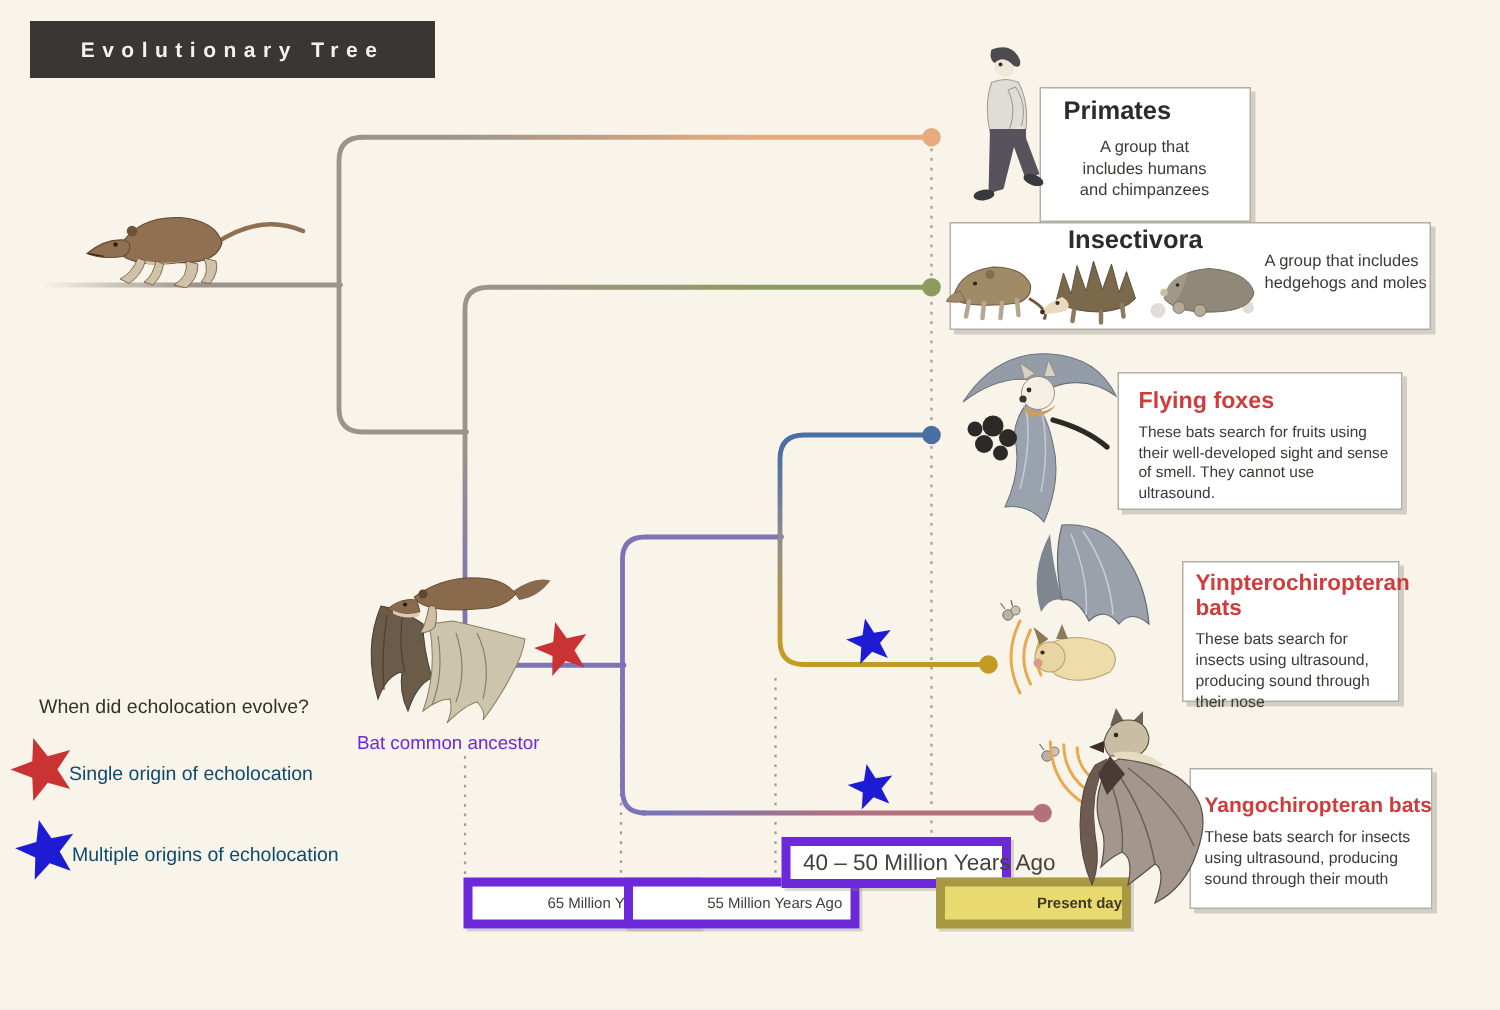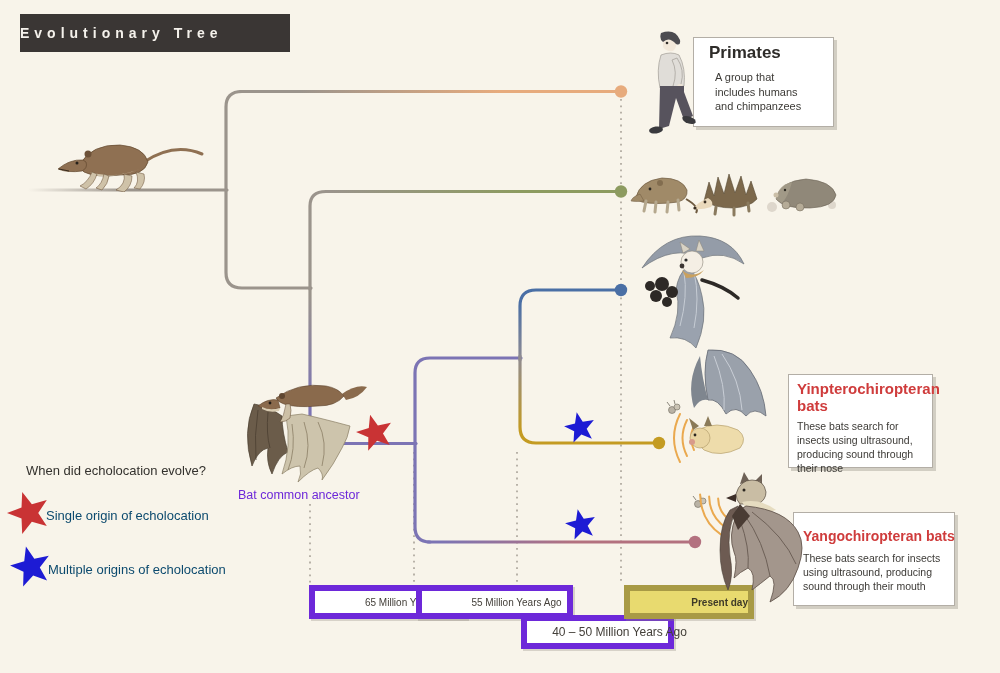--- a/index.html
+++ b/index.html
@@ -2,21 +2,21 @@
 <html><head>
 <meta charset="utf-8">
 <style>
   html,body{margin:0;padding:0;background:#e9e5dc;}
   .stage{position:relative;width:1000px;height:673px;background:#f8f4ea;overflow:hidden;
          font-family:"Liberation Sans",sans-serif;color:#33312d;}
   .abs{position:absolute;}
   svg{display:block;}
   
   .title-bar{left:20px;top:14px;width:270px;height:38px;background:#3a3634;
-             display:flex;align-items:center;justify-content:flex-start;z-index:6;}
+             display:flex;align-items:center;justify-content:center;z-index:6;}
   .title-bar span{color:#f5f2ec;font-size:14px;font-weight:600;letter-spacing:5px;white-space:nowrap;}
   
   .card{background:#ffffff;border:1px solid #b3aea6;box-shadow:3px 3px 0 rgba(140,134,124,.35);z-index:2;}
   .card h3{margin:0;font-size:17px;font-weight:600;color:#2e2c29;line-height:1.1;}
   .card h3.red{color:#cf3c3c;font-size:15px;}
   .card p{margin:0;font-size:10.5px;line-height:1.32;color:#3c3a36;}
   
   .tbox{position:absolute;height:22px;background:#fff;border:6px solid #6d28d9;
         box-shadow:2px 2px 0 rgba(140,134,124,.3);display:flex;align-items:center;justify-content:center;
         font-size:10px;color:#44403a;z-index:2;white-space:nowrap;padding-left:44px;}
@@ -91,44 +91,52 @@
     <circle cx="621" cy="191.5" r="6.2" fill="#8d9b60"></circle>
     <circle cx="621" cy="290" r="6.2" fill="#4a6fa5"></circle>
     <circle cx="659" cy="443" r="6.2" fill="#c49b22"></circle>
     <circle cx="695" cy="542" r="6.2" fill="#b3717f"></circle>
   </svg>
 
   <div class="abs title-bar">
     <span>Evolutionary Tree</span>
   </div>
 
-  <div class="abs card" style="left:693px;top:37px;width:139px;height:88px;">
+  <div class="abs card" style="left:693px;top:58px;width:139px;height:88px;text-align:center;">
     <h3 class="abs" style="left:15px;top:6px;">Primates</h3>
     <p class="abs" style="left:21px;top:32px;width:96px;font-size:11px;">A group that includes humans and chimpanzees</p>
   </div>
 
-
+  <div class="abs card" style="left:633px;top:148px;width:319px;height:70px;">
+    <h3 class="abs" style="left:78px;top:2px;">Insectivora</h3>
+    <p class="abs" style="left:209px;top:18px;width:112px;font-size:11px;">A group that includes hedgehogs and moles</p>
+  </div>
+
+  <div class="abs card" style="left:745px;top:248px;width:188px;height:90px;">
+    <h3 class="red abs" style="left:13px;top:10px;font-size:15.5px;">Flying foxes</h3>
+    <p class="abs" style="left:13px;top:33px;width:168px;font-size:10.3px;">These bats search for fruits using their well-developed sight and sense of smell. They cannot use ultrasound.</p>
+  </div>
 
   <div class="abs card" style="left:788px;top:374px;width:143px;height:92px;">
     <h3 class="red abs" style="left:8px;top:6px;width:130px;">Yinpterochiropteran bats</h3>
     <p class="abs" style="left:8px;top:45px;width:130px;">These bats search for insects using ultrasound, producing sound through their nose</p>
   </div>
 
   <div class="abs card" style="left:793px;top:512px;width:160px;height:92px;">
     <h3 class="red abs" style="left:9px;top:16px;width:178px;font-size:14px;">Yangochiropteran bats</h3>
     <p class="abs" style="left:9px;top:39px;width:140px;">These bats search for insects using ultrasound, producing sound through their mouth</p>
   </div>
 
   <div class="tbox" style="left:309px;top:585px;width:102px;">
     <span>65 Million Years Ago</span>
     </div>
   <div class="tbox" style="left:416px;top:585px;width:101px;">
     <span>55 Million Years Ago</span>
     </div>
-  <div class="tbox" style="left:521px;top:615px;width:97px;font-size:12px;">
+  <div class="tbox" style="left:521px;top:558px;width:97px;font-size:15px;">
     <span>40 – 50 Million Years Ago</span>
     </div>
   <div class="tbox present" style="left:624px;top:585px;width:74px;">
     <span>Present day</span>
     </div>
 
   <div class="abs legend-q">When did echolocation evolve?</div>
   <div class="abs legend-item" style="left:46px;top:508px;">Single origin of echolocation</div>
   <div class="abs legend-item" style="left:48px;top:562px;">Multiple origins of echolocation</div>
   <div class="abs ancestor-label">Bat common ancestor</div>

